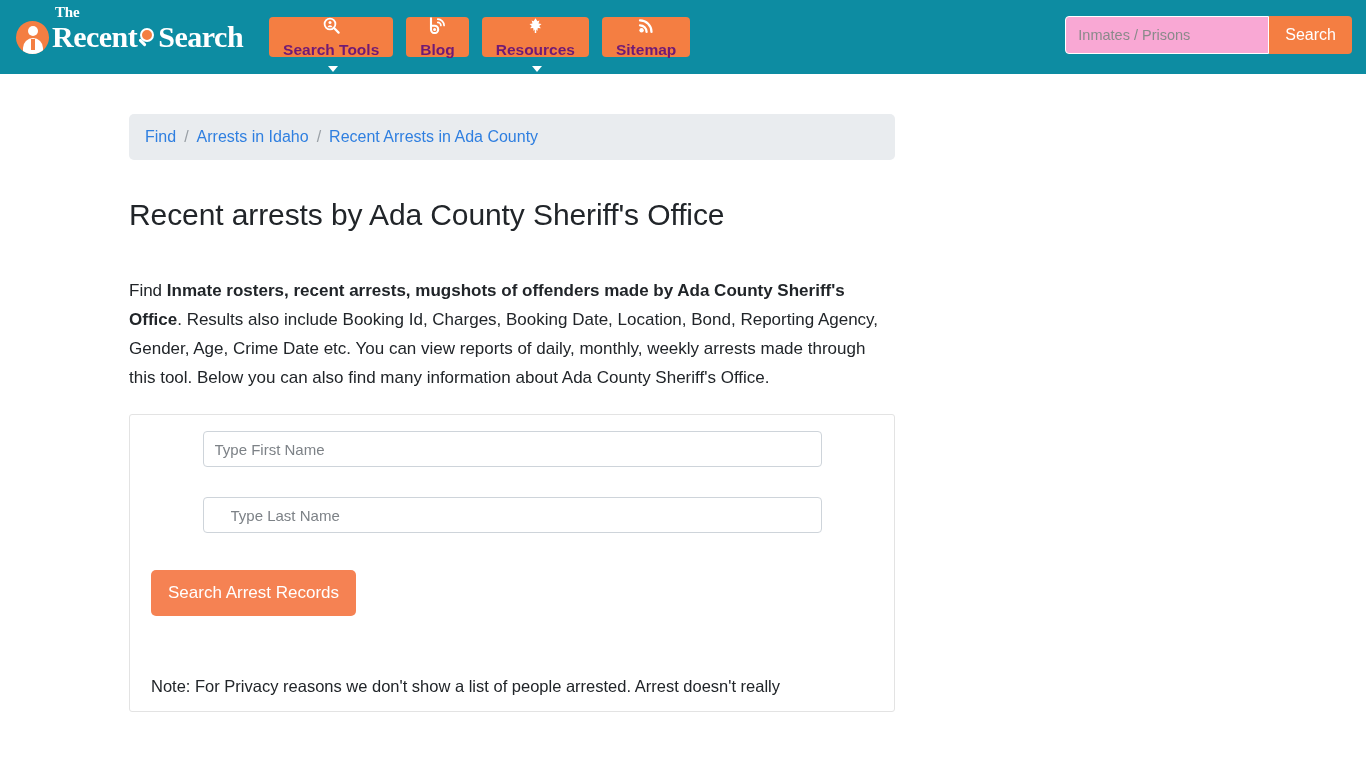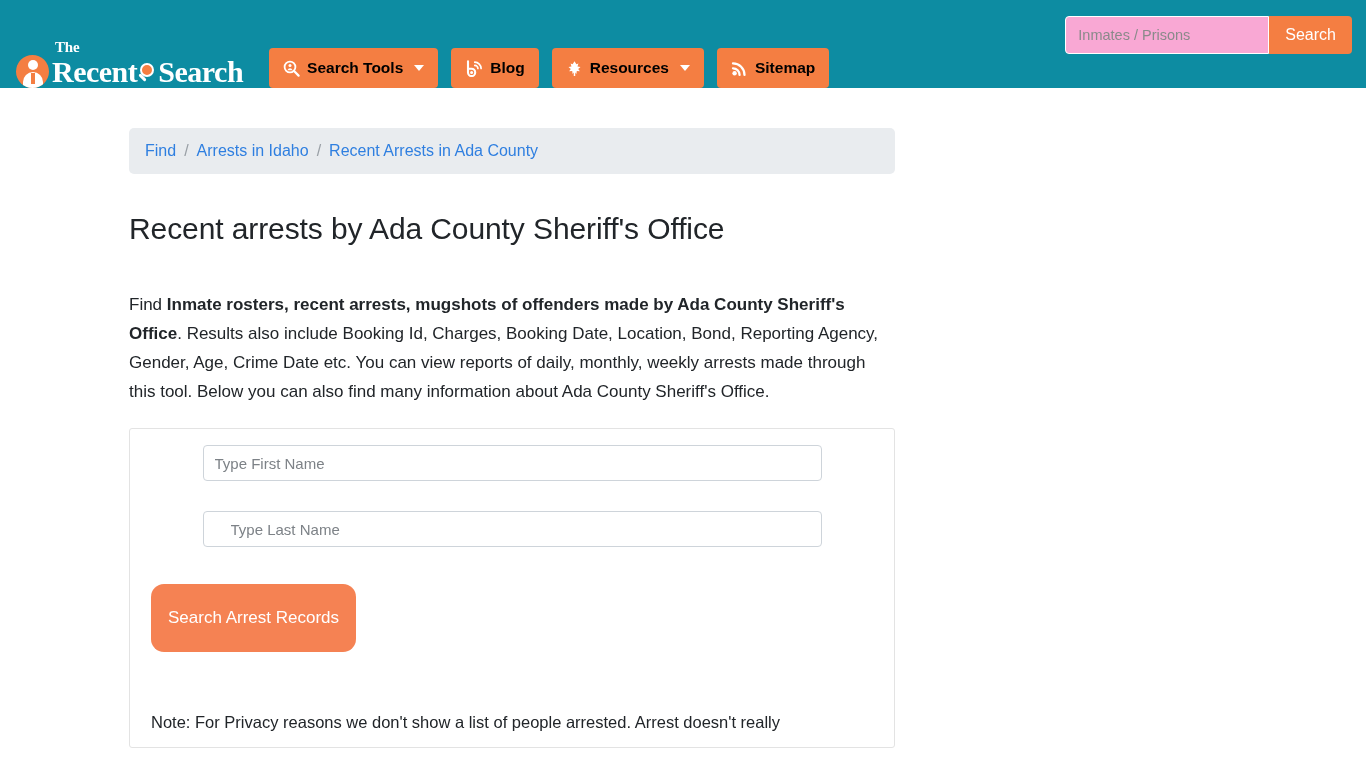--- a/index.html
+++ b/index.html
@@ -9,24 +9,24 @@
     width: 1366px; height: 768px;
     overflow: hidden;
     background: #ffffff;
     font-family: "Liberation Sans", sans-serif;
     -webkit-font-smoothing: antialiased;
   }
 
   
   .site-header {
     width: 1366px;
-    height: 88px;
+    height: 74px;
     background: #0d8ca2;
     display: flex;
-    align-items: flex-end;
+    align-items: center;
     padding: 0 14px 0 16px;
     position: relative;
   }
 
   .brand {
     display: flex;
     align-items: center;
     text-decoration: none;
     margin-right: 26px;
     flex: 0 0 auto;
@@ -108,31 +108,32 @@
     transform: rotate(45deg);
     border-radius: 2px;
   }
 
   nav.mainnav { display: flex; align-items: center; gap: 13px; }
 
   .nav-btn {
     background: #f47e42;
     border: none;
     border-radius: 4px;
-    color: #000000;
+    color: #701a75;
     font-size: 15.5px;
     font-weight: bold;
     height: 40px;
     padding: 0 14px;
     display: inline-flex;
     align-items: center;
     gap: 7px;
     cursor: pointer;
     white-space: nowrap;
     font-family: "Liberation Sans", sans-serif;
+    flex-direction: column;
   }
   .nav-btn .caret {
     display: inline-block;
     width: 0; height: 0;
     margin-left: 4px;
     border-left: 5px solid transparent;
     border-right: 5px solid transparent;
     border-top: 6px solid #ffffff;
   }
   .nav-ico { display: inline-flex; align-items: center; }
@@ -244,24 +245,24 @@
     background: #fff;
     font-family: "Liberation Sans", sans-serif;
   }
   .form-card .field::placeholder { color: #7d8287; }
   .form-card .field.second { margin-bottom: 37px; padding-left: 27px; }
 
   .submit-btn {
     margin-left: 11px;
     background: #f58253;
     border: none;
-    border-radius: 13px;
+    border-radius: 5px;
     color: #ffffff;
     font-size: 17px;
-    padding: 24px 17px;
+    padding: 13px 17px;
     cursor: pointer;
     font-family: "Liberation Sans", sans-serif;
     display: block;
   }
 
   p.note {
     font-size: 16.5px;
     line-height: 29px;
     color: #212529;
     margin: 56px 0 0 11px;

